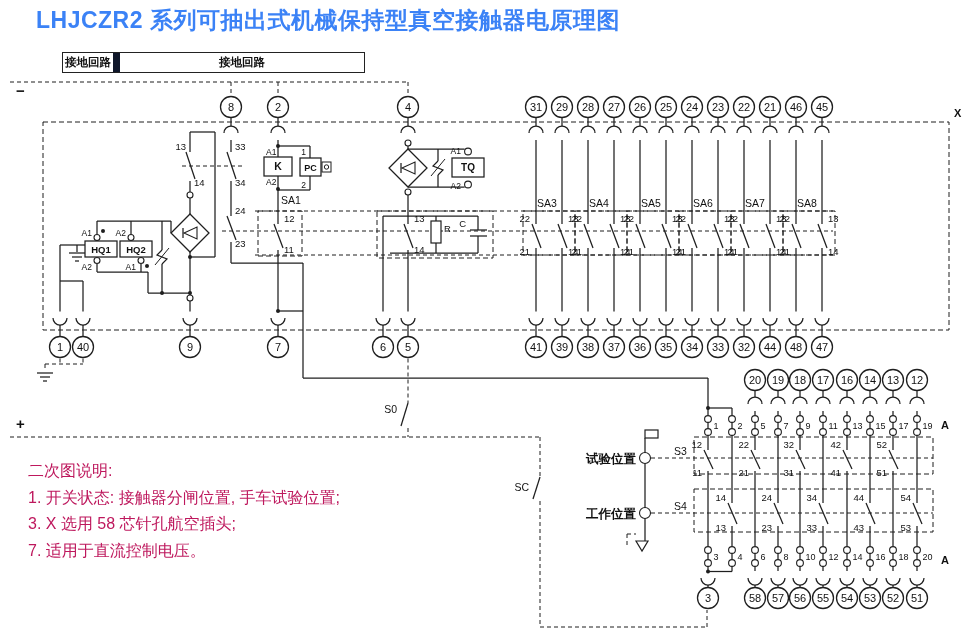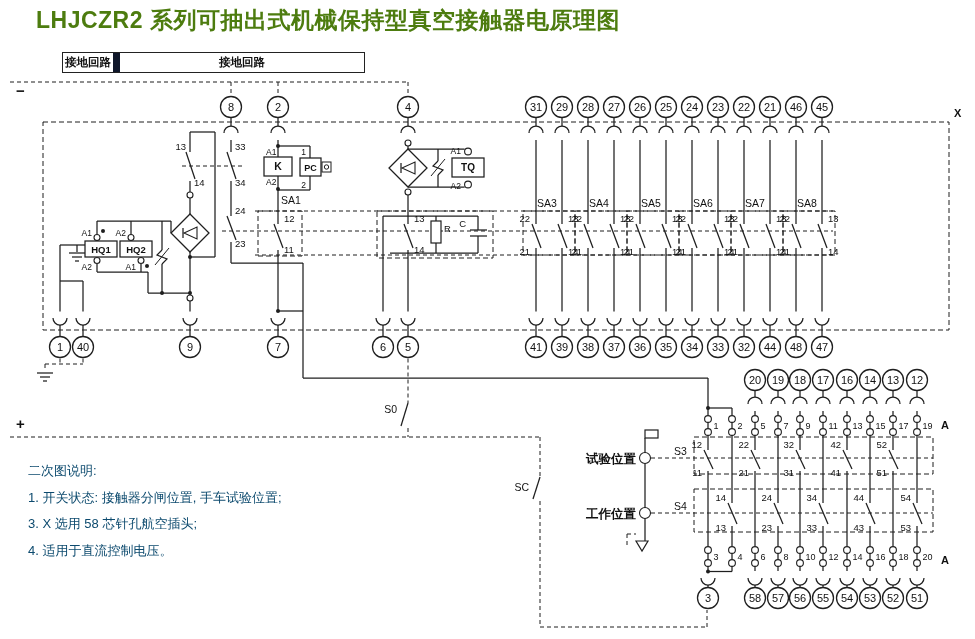--- a/index.html
+++ b/index.html
@@ -1,26 +1,26 @@
 <!DOCTYPE html>
 <html><head>
 <meta charset="utf-8">
 <style>
   html,body{margin:0;padding:0;background:#fff;}
   .stage{position:relative;width:975px;height:639px;background:#fff;overflow:hidden;
          font-family:"Liberation Sans","DejaVu Sans",sans-serif;}
-  .title{position:absolute;left:36px;top:5px;font-size:23px;font-weight:bold;color:#4d7c0f;letter-spacing:0.5px;}
+  .title{position:absolute;left:36px;top:5px;font-size:23px;font-weight:bold;color:#3b82f6;letter-spacing:0.5px;}
   .hdr{position:absolute;left:62px;top:52px;height:21px;display:flex;border:1.5px solid #222;box-sizing:border-box;}
   .hdr .cell{display:flex;align-items:center;justify-content:center;font-size:11.5px;font-weight:bold;color:#111;
              border-right:7px solid #0f172a;box-sizing:border-box;}
   .hdr .cell:last-child{border-right:none;}
   .c1{width:57px;}.c2{width:244px;}.c3{width:144px;}.c4{width:453px;}
   svg{position:absolute;left:0;top:0;}
   svg text{font-family:"Liberation Sans","DejaVu Sans",sans-serif;}
-  .notes{position:absolute;left:28px;top:458px;font-size:13px;color:#0c4a6e;line-height:26.5px;}
+  .notes{position:absolute;left:28px;top:458px;font-size:16px;color:#be185d;line-height:26.5px;}
 </style>
 </head>
 <body>
 
 <div class="stage">
   <div class="title">LHJCZR2 系列可抽出式机械保持型真空接触器电原理图</div>
 
   <div class="hdr">
     <div class="cell c1">接地回路</div>
     <div class="cell c2">接地回路</div>
@@ -655,15 +655,15 @@
       <text x="636" y="463" fill="#111" font-size="12.5" text-anchor="end" font-weight="bold">试验位置</text>
       <text x="636" y="518" fill="#111" font-size="12.5" text-anchor="end" font-weight="bold">工作位置</text>
       <text x="674" y="455" fill="#111" font-size="10.5" text-anchor="start" font-weight="normal">S3</text>
       <text x="674" y="510" fill="#111" font-size="10.5" text-anchor="start" font-weight="normal">S4</text>
     </svg>
 
   <div class="notes">
     <div>二次图说明:</div>
     <div>1. 开关状态: 接触器分闸位置, 手车试验位置;</div>
     <div>3. X 选用 58 芯针孔航空插头;</div>
-    <div>4. 适用于直流控制电压。</div>
+    <div>7. 适用于直流控制电压。</div>
   </div>
 </div>
 
 </body></html>

